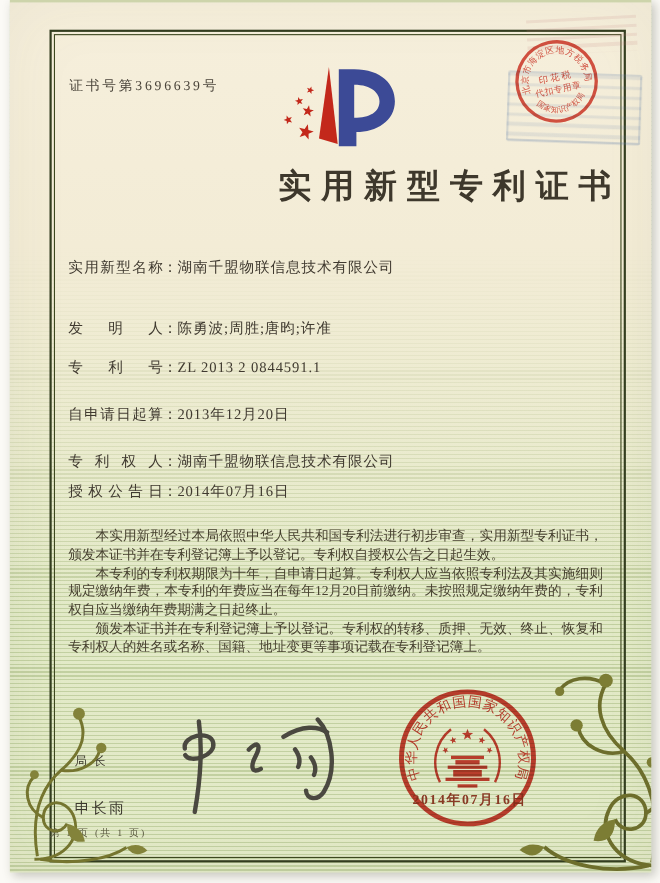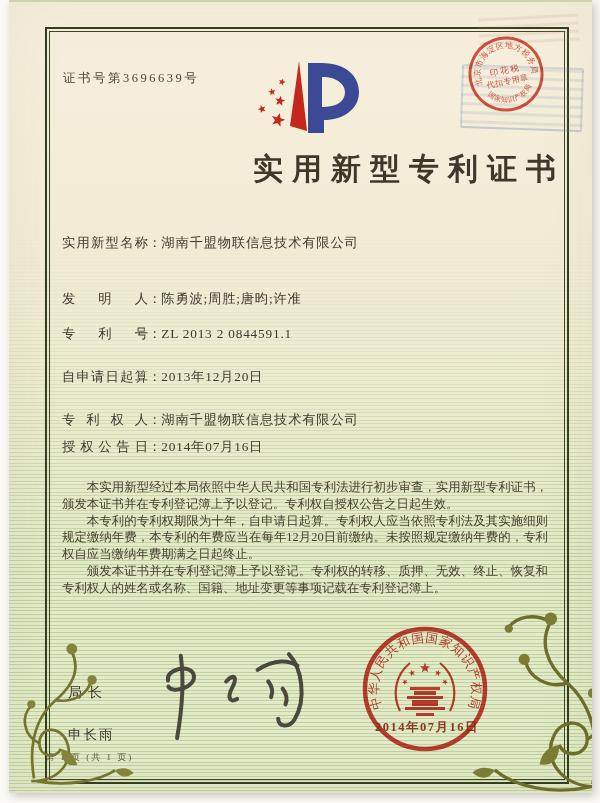--- a/index.html
+++ b/index.html
@@ -36,21 +36,21 @@
   }
   .frow{position:absolute;left:53px;width:490px;font-size:13.3px;color:#403a30;white-space:nowrap;}
   .flabel{display:inline-block;width:86px;text-align:justify;text-align-last:justify;vertical-align:bottom;}
   .fcolon{display:inline-block;}
   .fvalue{letter-spacing:.8px;}
   .body-text{
     position:absolute;left:53px;top:477px;width:486px;
     font-size:12.4px;line-height:16.8px;color:#46402f;text-align:justify;
   }
   .body-text p{margin:0;text-indent:2em;}
-  .sig-title{position:absolute;left:59px;top:670px;font-size:14px;letter-spacing:6px;color:#3c382e;margin-top:12px;}
+  .sig-title{position:absolute;left:59px;top:670px;font-size:11px;letter-spacing:6px;color:#3c382e;margin-top:12px;}
   .sig-name{position:absolute;left:59px;top:724px;font-size:13.5px;letter-spacing:2px;color:#3c382e;}
   .sig-script{position:absolute;left:122px;top:645px;transform:rotate(-3deg);}
   .seal{position:absolute;left:350px;top:621px;width:132px;height:132px;opacity:.88;mix-blend-mode:multiply;}
   .seal-date{
     position:absolute;left:352px;top:717px;width:132px;text-align:center;
     font-size:12.5px;letter-spacing:1.5px;color:#822c18;font-weight:700;opacity:.92;
   }
   .footer{
     position:absolute;left:36px;top:749px;width:520px;text-align:left;
     font-size:9px;letter-spacing:2px;color:#59583f;

